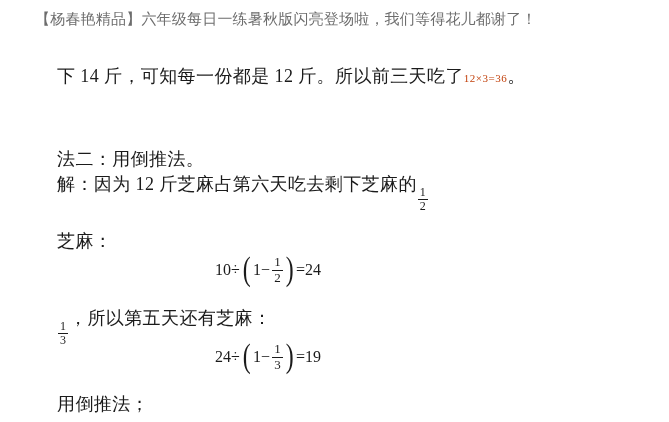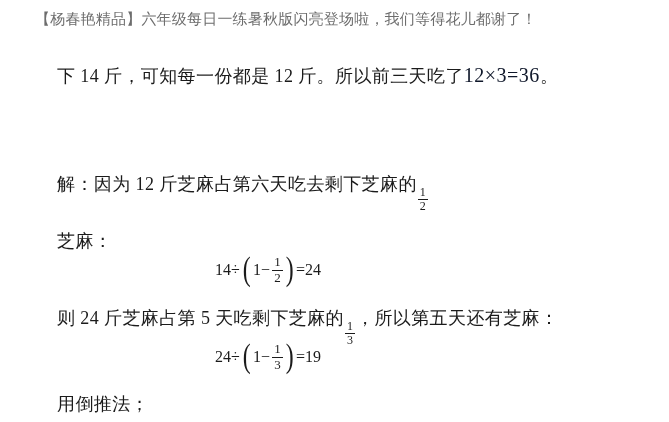--- a/index.html
+++ b/index.html
@@ -29,22 +29,22 @@
     letter-spacing: 0.4px;
   }
   .l1 { top: 64px; }
   .l2 { top: 147px; }
   .l3 { top: 172px; }
   .l4 { top: 229px; }
   .l5 { top: 306px; }
   .l6 { top: 392px; }
 
   .inline-math {
-    font-size: 20px;
-    color: #0f172a;
+    font-size: 11px;
+    color: #c2410c;
     letter-spacing: 0.5px;
   }
 
   
   .frac {
     display: inline-flex;
     flex-direction: column;
     align-items: center;
     vertical-align: -0.5em;
     font-size: 12px;
@@ -96,44 +96,45 @@
 <body>
 
 <div class="page">
 
   <div class="abs doc-header">【杨春艳精品】六年级每日一练暑秋版闪亮登场啦，我们等得花儿都谢了！</div>
 
   <div class="abs body-line l1">
     <span>下 14 斤，可知每一份都是 12 斤。所以前三天吃了</span><span class="inline-math">12×3=36</span><span>。</span>
   </div>
 
+  <div class="abs body-line l2">法二：用倒推法。</div>
 
   <div class="abs body-line l3">
     <span>解：因为 12 斤芝麻占第六天吃去剩下芝麻的</span><span class="frac">
         <span class="num">1</span>
         <span class="den">2</span>
       </span>
   </div>
 
   <div class="abs body-line l4">芝麻：</div>
 
   <div class="abs equation eq1">
-    <span class="op">14÷</span>
+    <span class="op">10÷</span>
       <span class="bigp">(</span>
       <span class="op">1−</span>
       <span class="efrac">
         <span class="num">1</span>
         <span class="den">2</span>
       </span>
       <span class="bigp">)</span>
       <span class="op">=24</span>
   </div>
 
   <div class="abs body-line l5">
-    <span>则 24 斤芝麻占第 5 天吃剩下芝麻的</span><span class="frac">
+    <span class="frac">
         <span class="num">1</span>
         <span class="den">3</span>
       </span><span>，所以第五天还有芝麻：</span>
   </div>
 
   <div class="abs equation eq2">
     <span class="op">24÷</span>
       <span class="bigp">(</span>
       <span class="op">1−</span>
       <span class="efrac">

